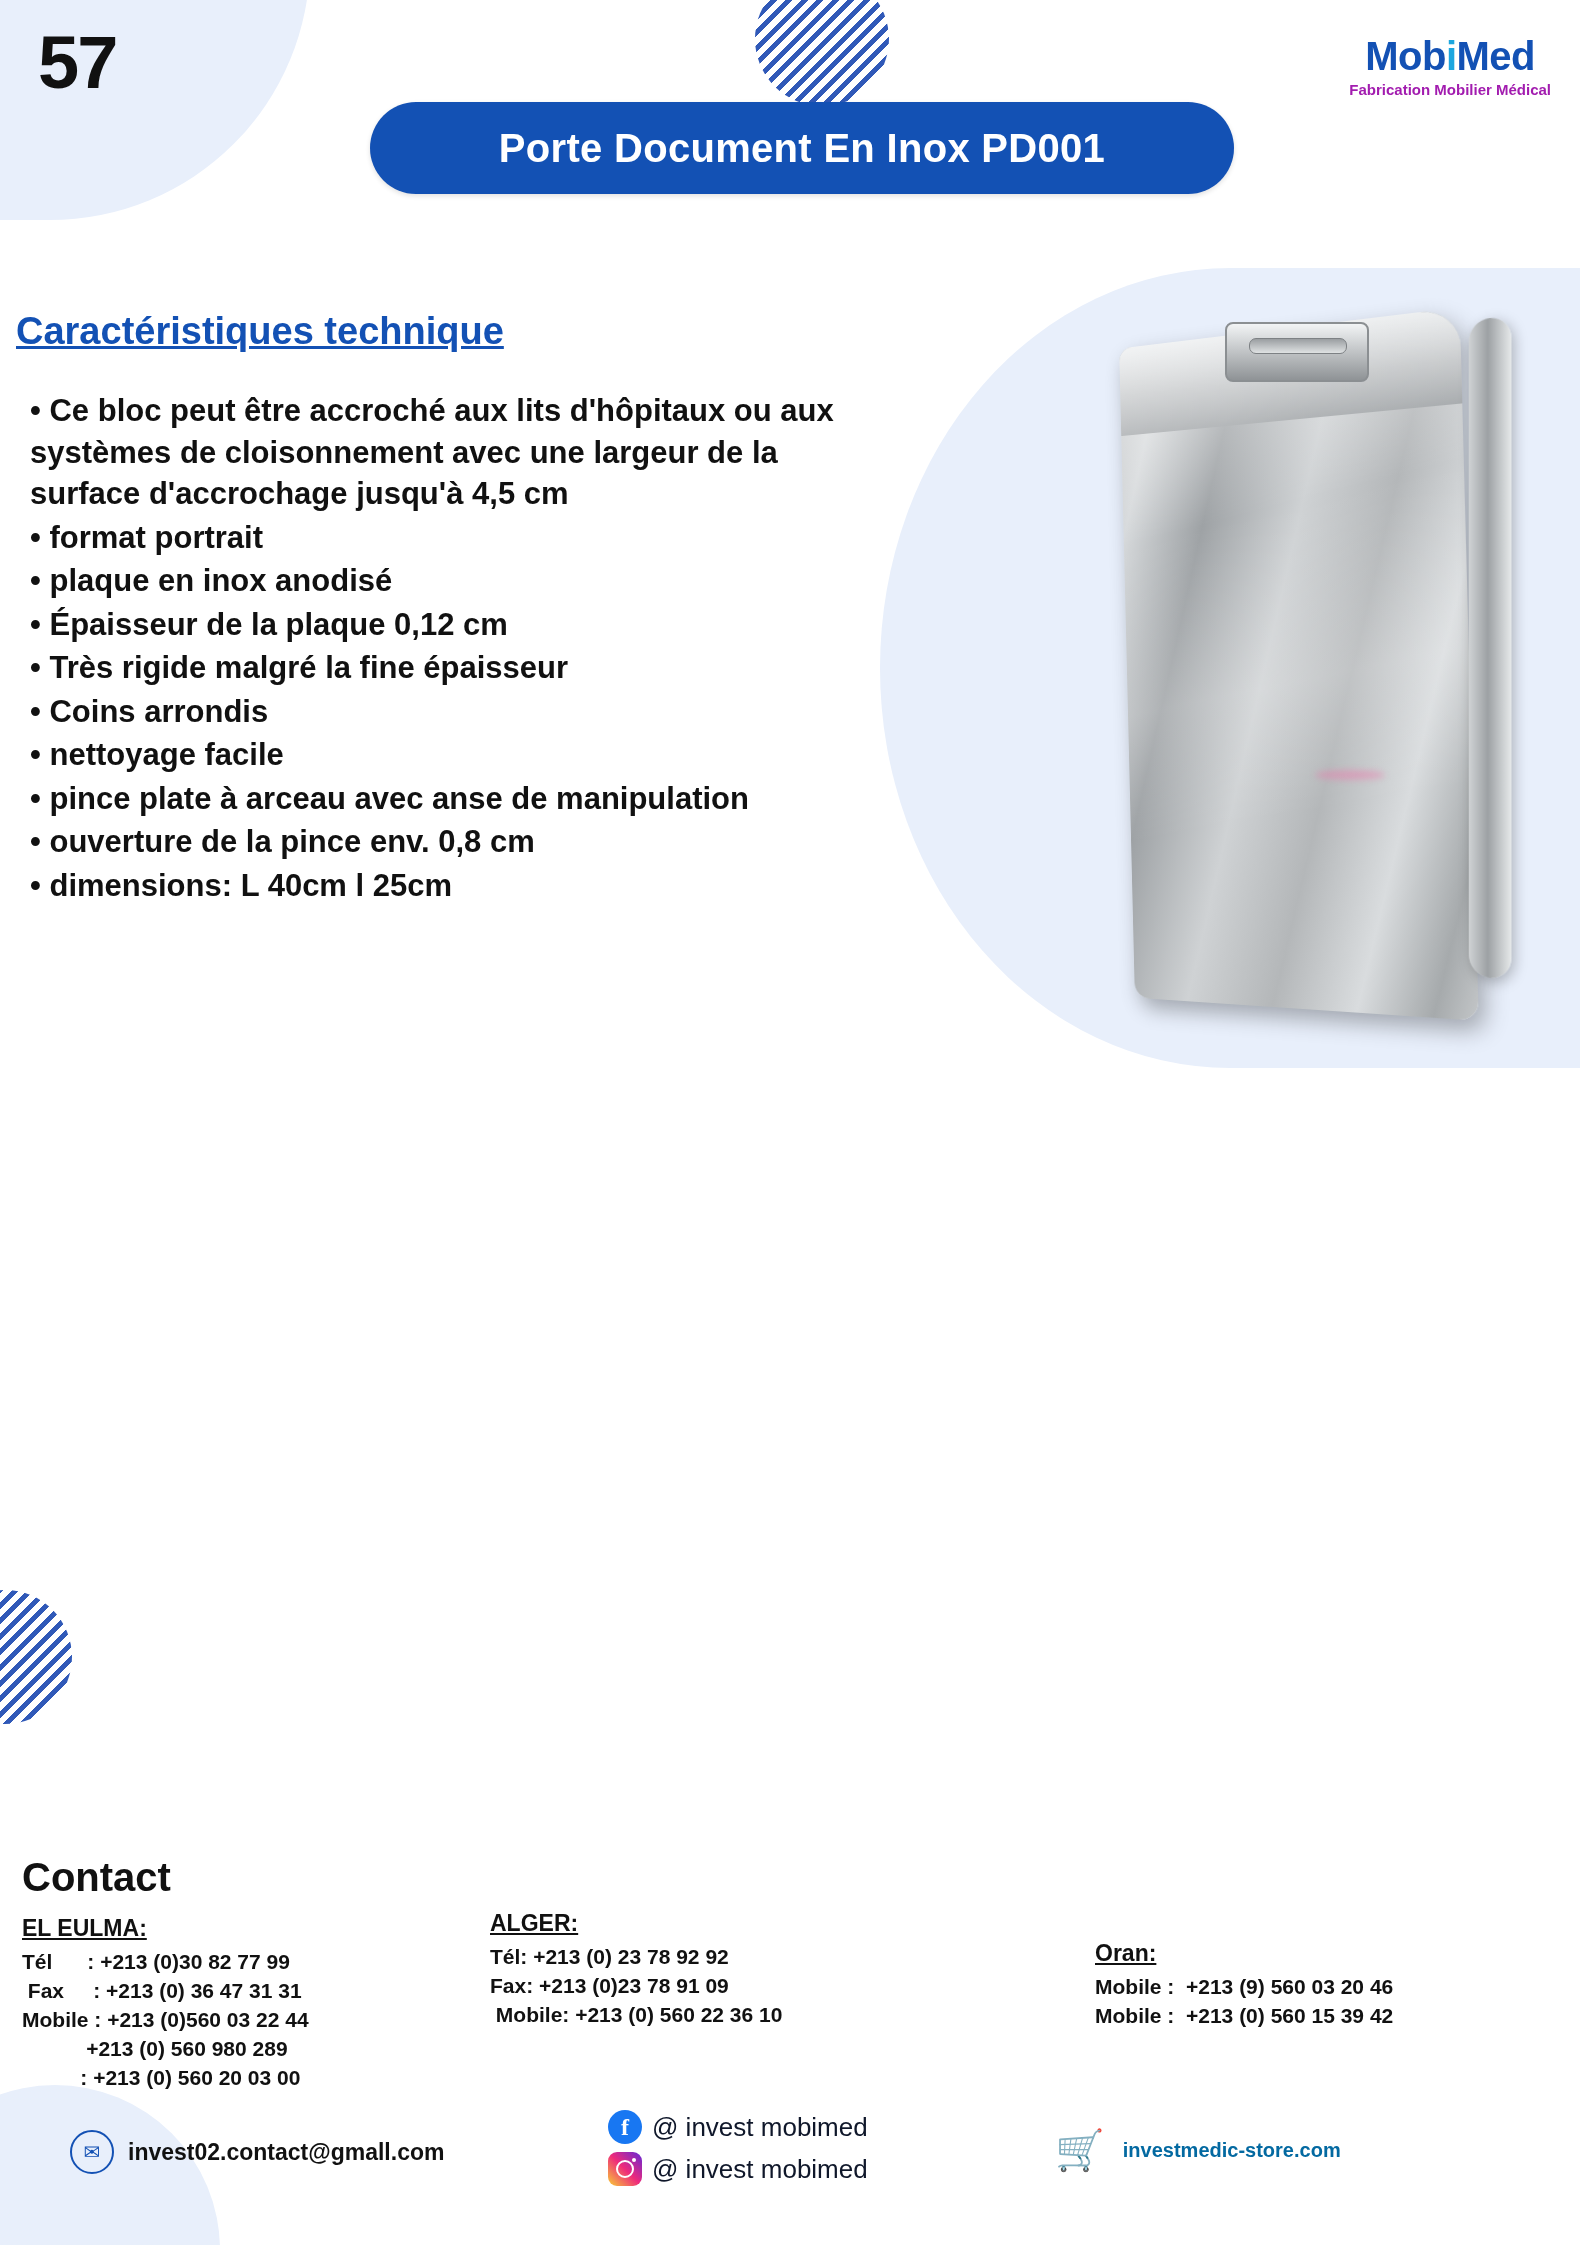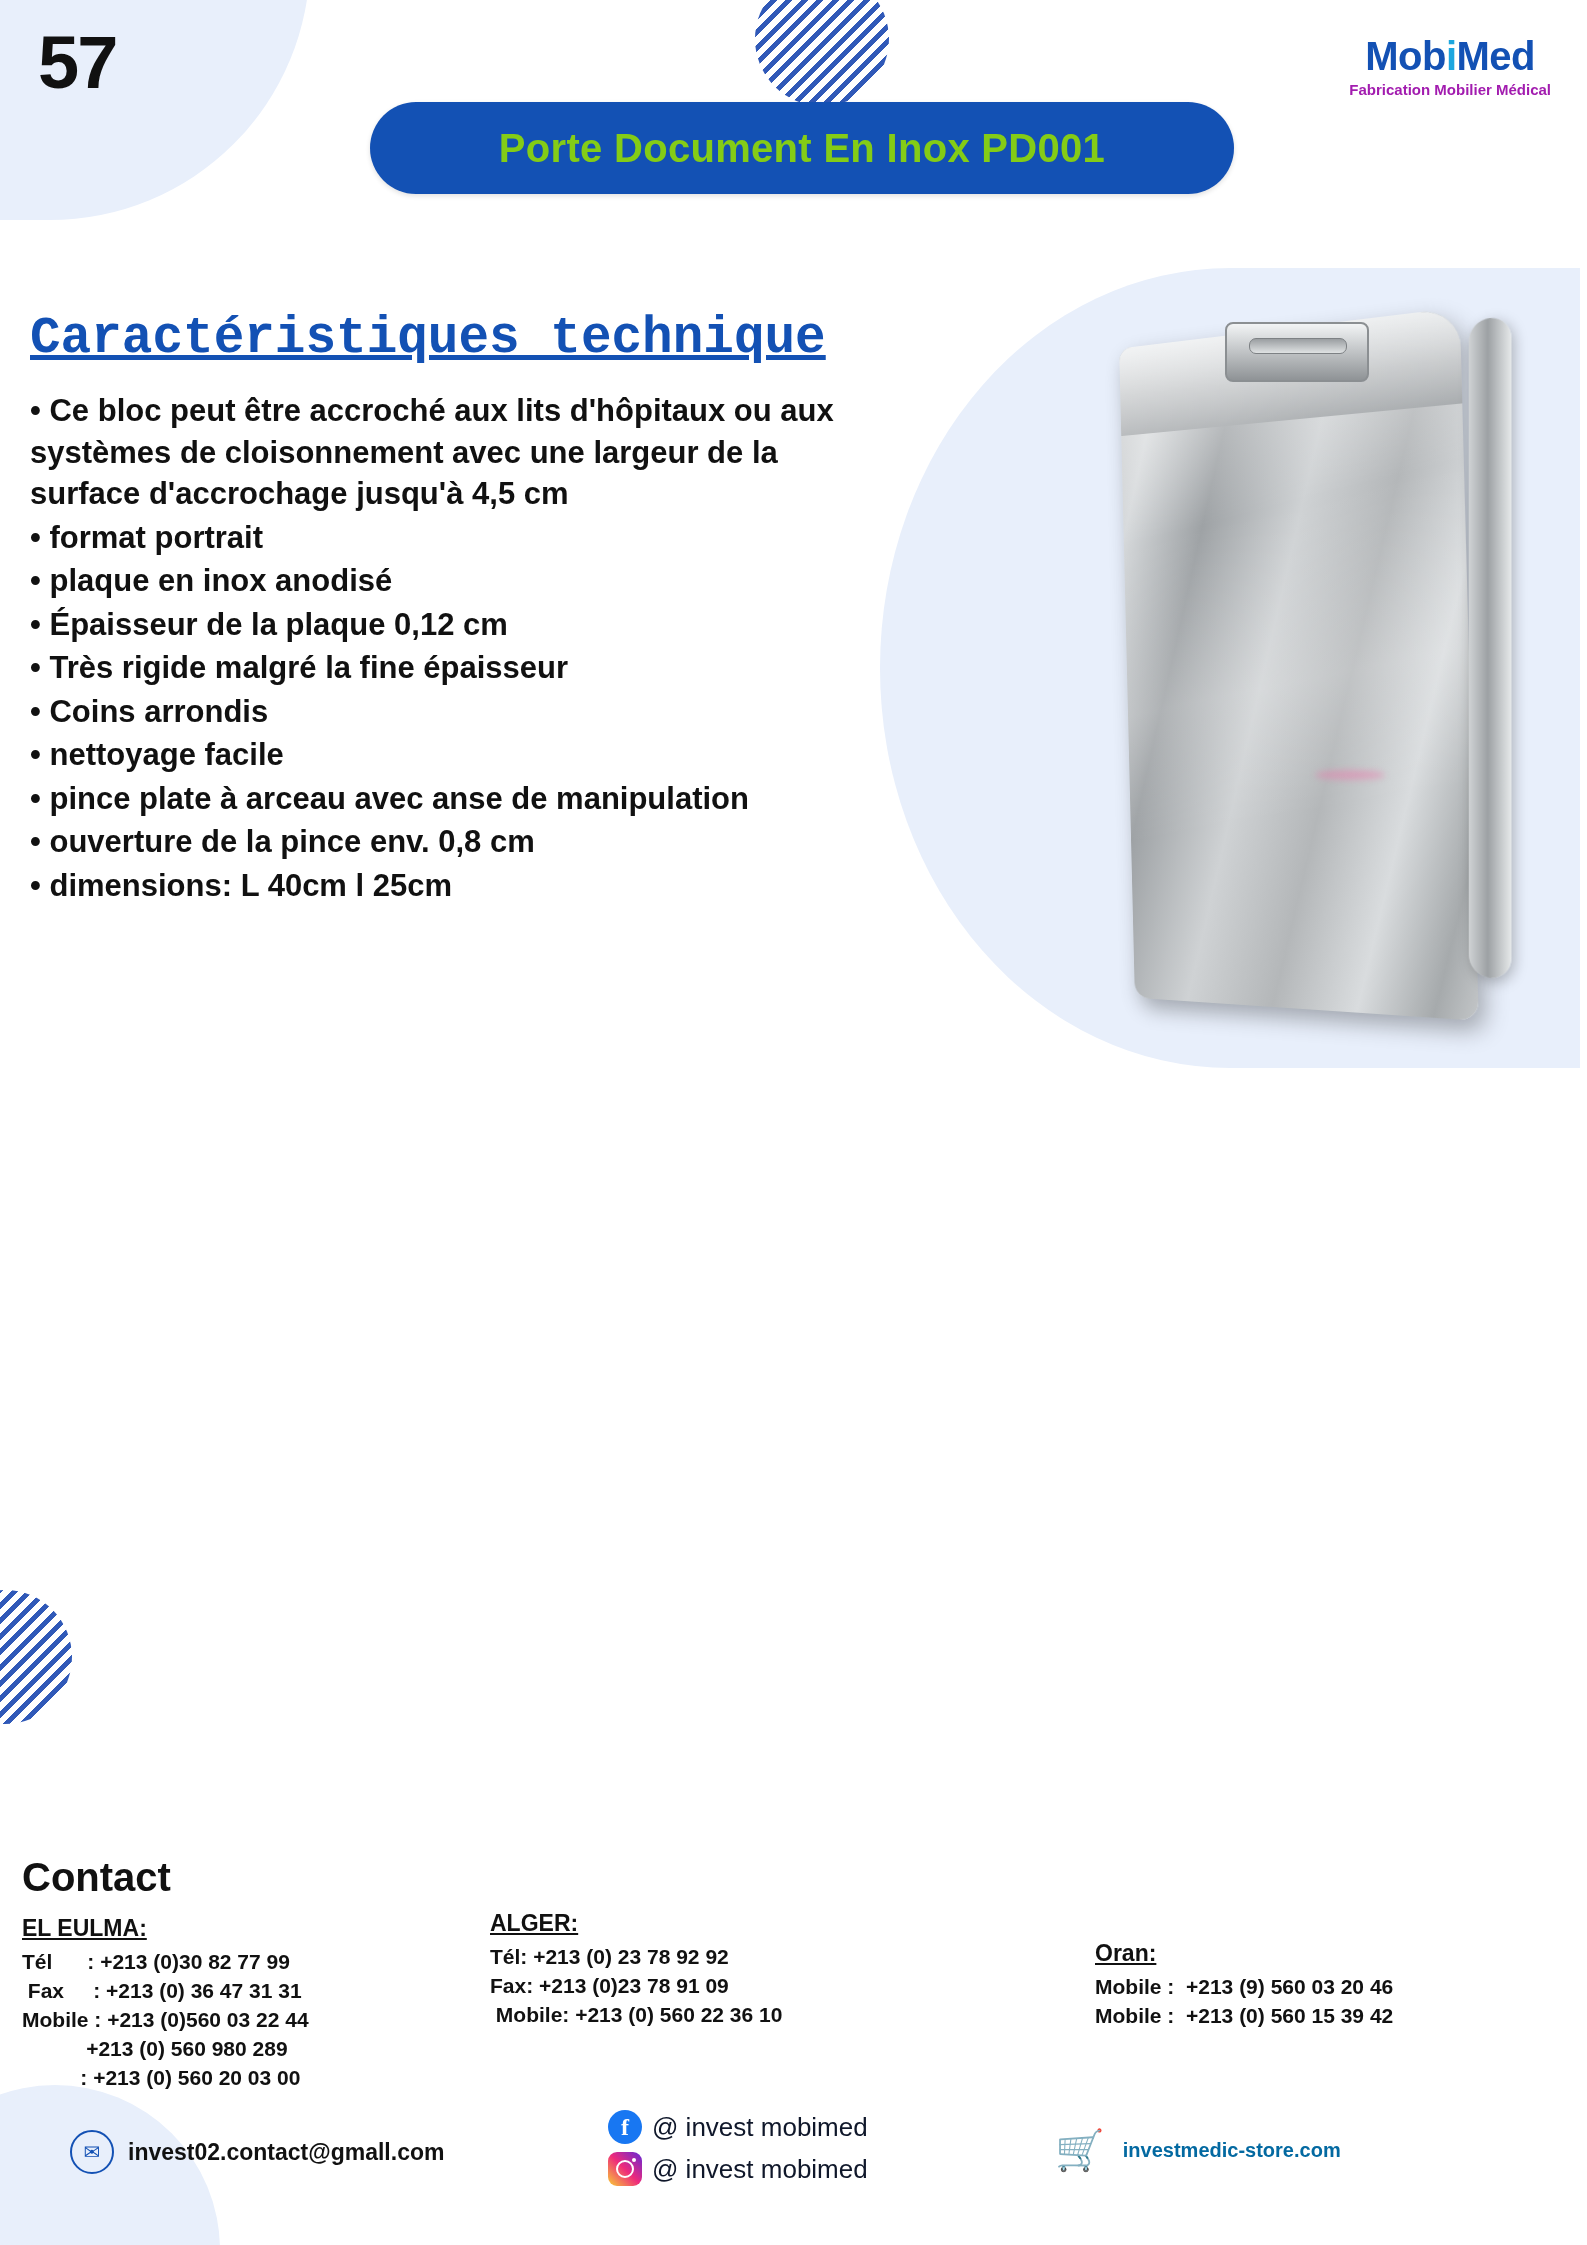--- a/index.html
+++ b/index.html
@@ -86,21 +86,21 @@
     height: 92px;
     background: #1351b4;
     border-radius: 46px;
     display: flex;
     align-items: center;
     justify-content: center;
     z-index: 4;
     box-shadow: 0 2px 5px rgba(0,0,0,0.12);
   }
   .title-pill span {
-    color: #84cc16;
+    color: #ffffff;
     font-size: 40px;
     font-weight: bold;
     letter-spacing: 0.3px;
   }
 
   .logo {
     position: absolute;
     top: 36px;
     right: 36px;
     text-align: center;
@@ -121,27 +121,26 @@
     font-weight: bold;
     color: #a21caf;
     margin-top: 5px;
     white-space: nowrap;
   }
 
   
   .spec-heading {
     position: absolute;
     top: 310px;
-    left: 30px;
-    font-size: 51px;
+    left: 16px;
+    font-size: 38px;
     font-weight: bold;
     color: #1351b4;
     text-decoration: underline;
     z-index: 3;
-    font-family: Liberation Mono, monospace;
   }
   .spec-list {
     position: absolute;
     top: 390px;
     left: 30px;
     width: 855px;
     z-index: 3;
   }
   .spec-item {
     font-size: 31px;

